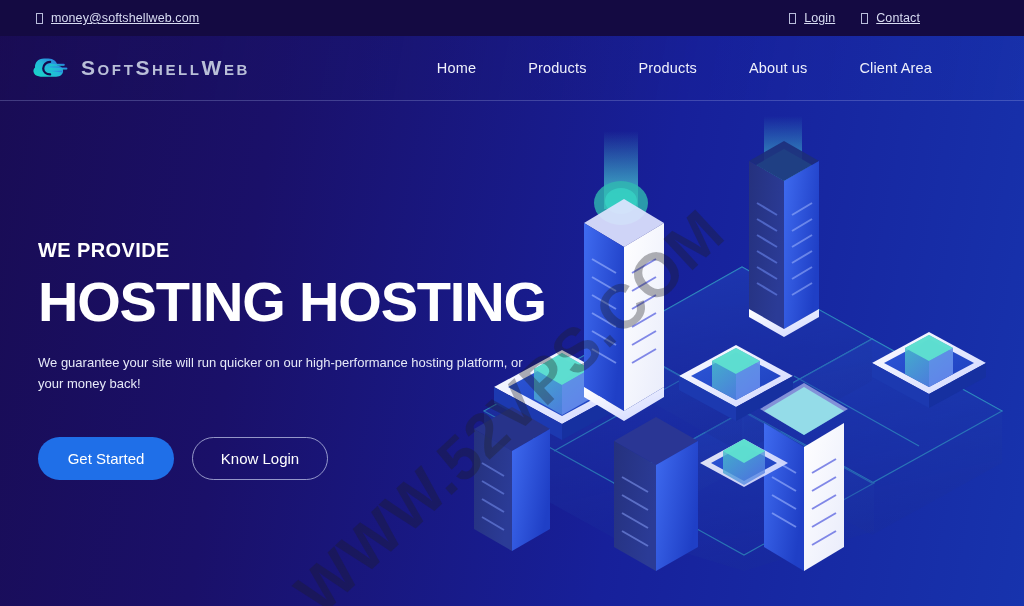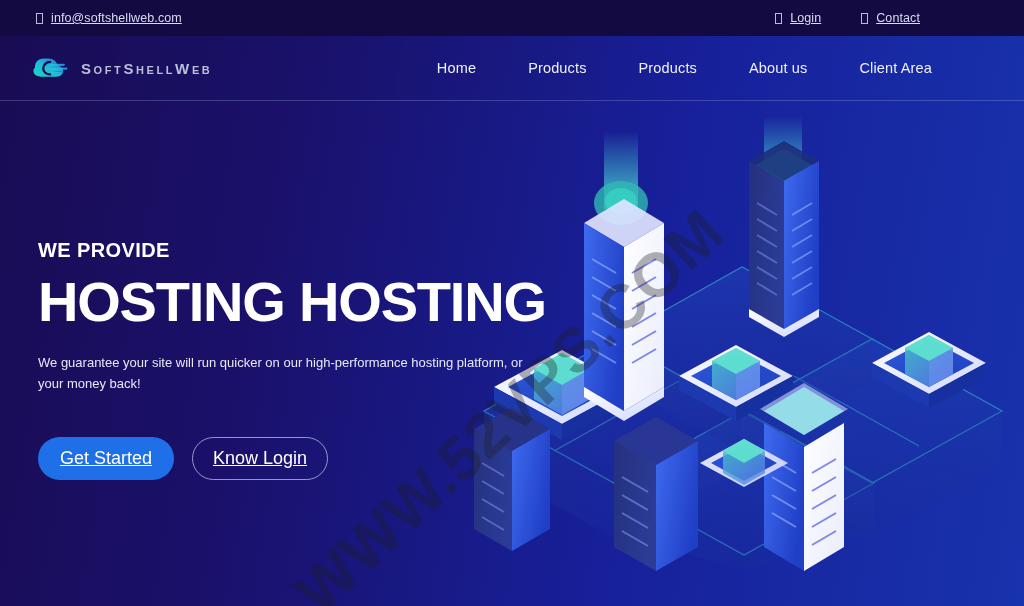--- a/index.html
+++ b/index.html
@@ -40,21 +40,21 @@
     left: 36px;
     display: flex;
     align-items: center;
     gap: 9px;
   }
   .topbar-right {
     position: absolute;
     right: 104px;
     display: flex;
     align-items: center;
-    gap: 40px;
+    gap: 26px;
   }
   .tb-item {
     display: flex;
     align-items: center;
     gap: 8px;
     font-size: 12.5px;
     color: #d8dcf2;
     letter-spacing: .1px;
     white-space: nowrap;
   }
@@ -84,21 +84,21 @@
     left: 32px;
     top: 50%;
     transform: translateY(-50%);
     display: flex;
     align-items: center;
     gap: 11px;
     text-decoration: none;
   }
   .brand-mark { width: 38px; height: 26px; flex: none; display: block; }
   .brand-text {
-    font-size: 15px;
+    font-size: 21px;
     font-weight: 700;
     letter-spacing: 2.6px;
     color: #b9bfd8;
     font-variant: small-caps;
     text-transform: capitalize;
     white-space: nowrap;
   }
 
   .nav {
     position: absolute;
@@ -154,24 +154,23 @@
     color: #e6e9f8;
     width: 500px;
     margin-bottom: 43px;
   }
 
   .cta-row { display: flex; align-items: center; gap: 18px; }
   .btn {
     border: none;
     cursor: pointer;
     font-family: inherit;
-    font-size: 18px;
+    font-size: 15px;
     border-radius: 999px;
     white-space: nowrap;
-    text-decoration: underline;
   }
   .btn-primary {
     width: 136px;
     height: 43px;
     background: #1f6fe8;
     color: #ffffff;
   }
   .btn-ghost {
     width: 136px;
     height: 43px;
@@ -216,21 +215,21 @@
 </style>
 </head>
 <body>
 
 <div class="page">
 
   <div class="topbar">
     <div class="topbar-left">
       <a class="tb-item" href="#">
         <span class="tofu"></span>
-        <span>info@softshellweb.com</span>
+        <span>money@softshellweb.com</span>
       </a>
     </div>
     <div class="topbar-right">
       <a class="tb-item" href="#">
         <span class="tofu"></span>
         <span>Login</span>
       </a>
       <a class="tb-item" href="#">
         <span class="tofu"></span>
         <span>Contact</span>

